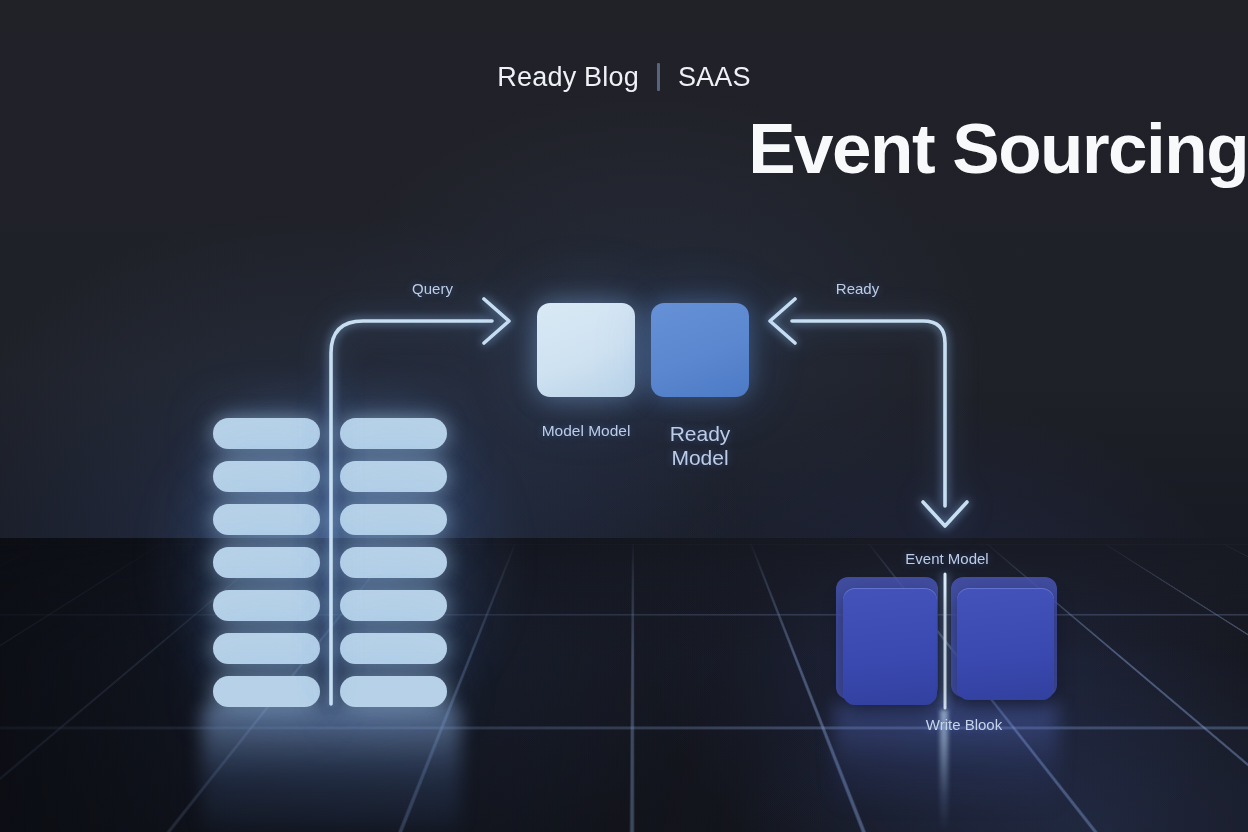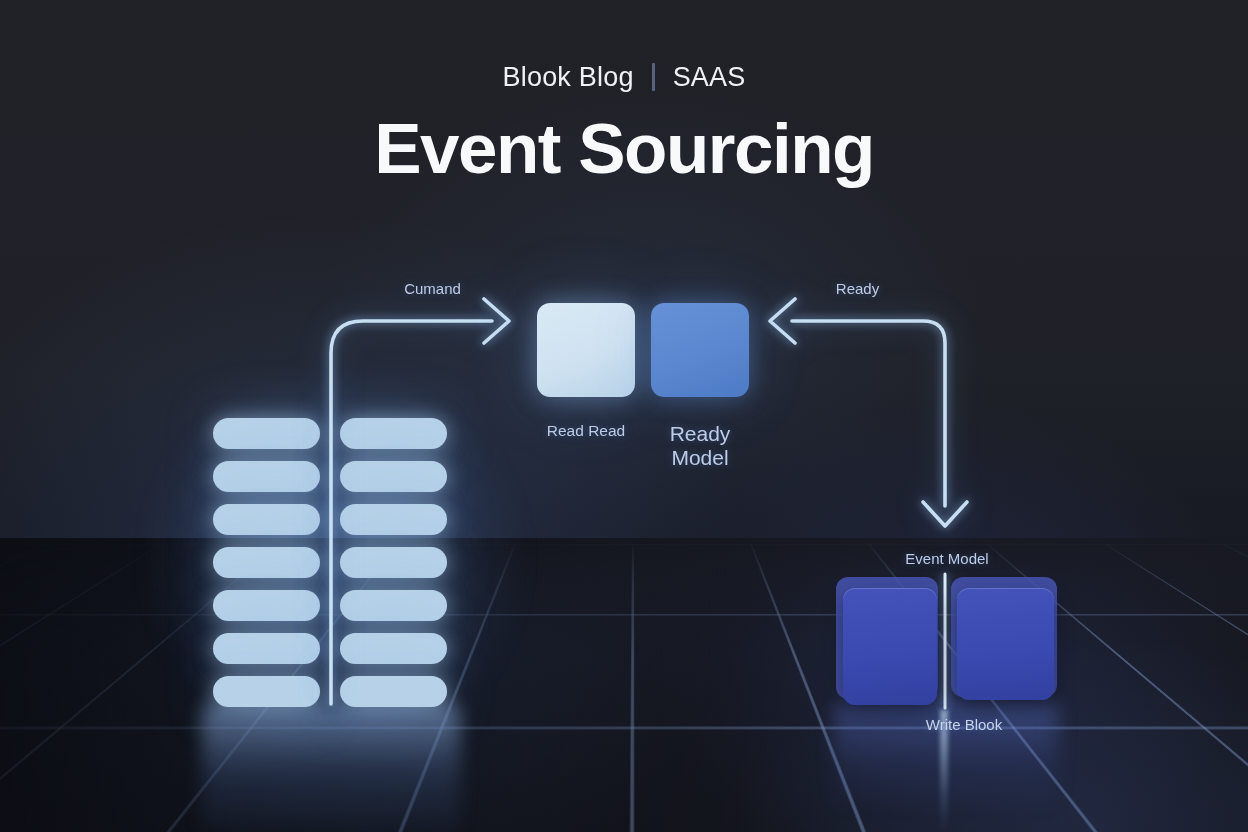--- a/index.html
+++ b/index.html
@@ -35,21 +35,21 @@
     filter:blur(9px);}
   .refl-streak{left:940px;top:710px;width:8px;height:122px;
     background:linear-gradient(180deg, rgba(205,230,250,.65), rgba(150,190,240,.15) 70%, transparent);
     filter:blur(2px);}
 
   
   .header{position:absolute;left:0;top:62px;width:100%;text-align:center;
     font-size:27px;font-weight:500;color:#eef1f6;letter-spacing:.2px;}
   .header .sep{display:inline-block;width:3px;height:28px;background:#566480;
     margin:0 18px;vertical-align:-5px;border-radius:1px;}
-  .title{position:absolute;left:0;top:108px;width:100%;margin:0;text-align:center;
+  .title{position:absolute;left:0;top:108px;width:100%;margin:0;text-align:right;
     font-size:71px;font-weight:600;letter-spacing:-1.5px;color:var(--color-title_text,#f7f9fb);}
 
   
   svg.arrows{position:absolute;left:0;top:0;pointer-events:none;
     filter:drop-shadow(0 0 5px rgba(150,195,245,.75)) drop-shadow(0 0 14px rgba(110,160,230,.35));}
   .arrow-path{fill:none;stroke:var(--color-arrow,#c8dff2);stroke-width:3.6;stroke-linecap:round;stroke-linejoin:round;}
   .bright-line{fill:none;stroke:#dcecf9;stroke-width:3;stroke-linecap:round;}
 
   
   .flabel{position:absolute;font-size:15px;color:var(--color-label_text,#bdcce8);
@@ -96,21 +96,21 @@
     <div class="floor"></div>
     <div class="floor-fade"></div>
     <div class="floor-shade"></div>
   </div>
 
   <div class="refl refl-pills"></div>
   <div class="refl refl-write"></div>
   <div class="refl refl-streak"></div>
 
   <div class="header">
-    <span>Blook Blog</span><span class="sep"></span><span>SAAS</span>
+    <span>Ready Blog</span><span class="sep"></span><span>SAAS</span>
   </div>
   <h1 class="title">Event Sourcing</h1>
 
   <div class="pills-glow"></div>
   <div id="pill-grid">
       <div class="pill-col">
         <div class="pill"></div>
         <div class="pill"></div>
         <div class="pill"></div>
         <div class="pill"></div>
@@ -131,26 +131,26 @@
 
   <svg class="arrows" width="1248" height="832" viewBox="0 0 1248 832">
     <path class="arrow-path" d="M 331 704 L 331 353 Q 331 321 363 321 L 492 321"></path>
     <path class="arrow-path" d="M 484 299 L 509 321 L 484 343"></path>
     <path class="arrow-path" d="M 792 321 L 923 321 Q 945 321 945 343 L 945 506"></path>
     <path class="arrow-path" d="M 795 299 L 770 321 L 795 343"></path>
     <path class="arrow-path" d="M 923 502 L 945 526 L 967 502"></path>
     <path class="bright-line" d="M 945 574 L 945 708"></path>
   </svg>
 
-  <div class="flabel lbl-command">Cumand</div>
+  <div class="flabel lbl-command">Query</div>
   <div class="flabel lbl-query">Ready</div>
 
   <div class="box read-box"></div>
   <div class="box ready-box"></div>
-  <div class="flabel lbl-read">Read Read</div>
+  <div class="flabel lbl-read">Model Model</div>
   <div class="flabel lbl-ready">Ready Model</div>
 
   <div class="flabel lbl-write-model">Event Model</div>
   <div class="write-back write-back-left"></div>
   <div class="write-back write-back-right"></div>
   <div class="write-box write-box-left"></div>
   <div class="write-box write-box-right"></div>
   <div class="flabel lbl-write-store">Write Blook</div>
 
 </div>

